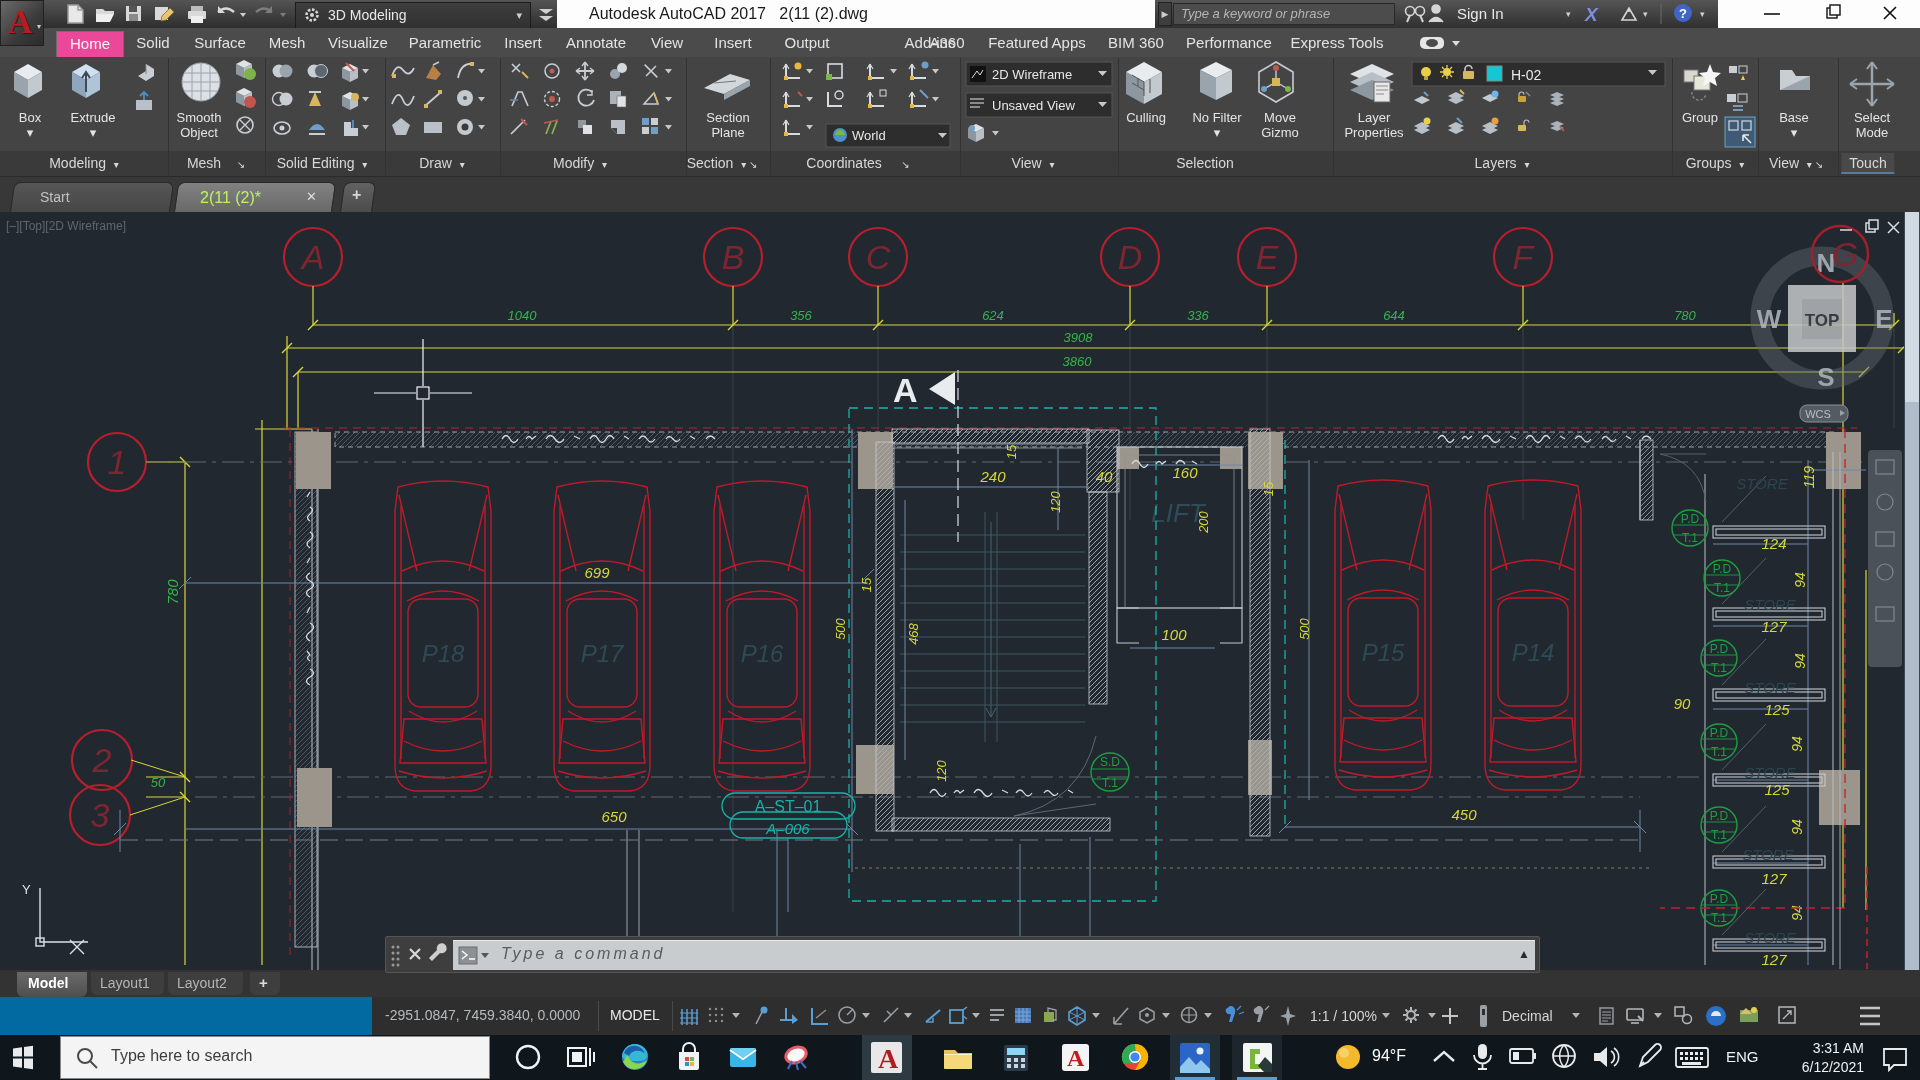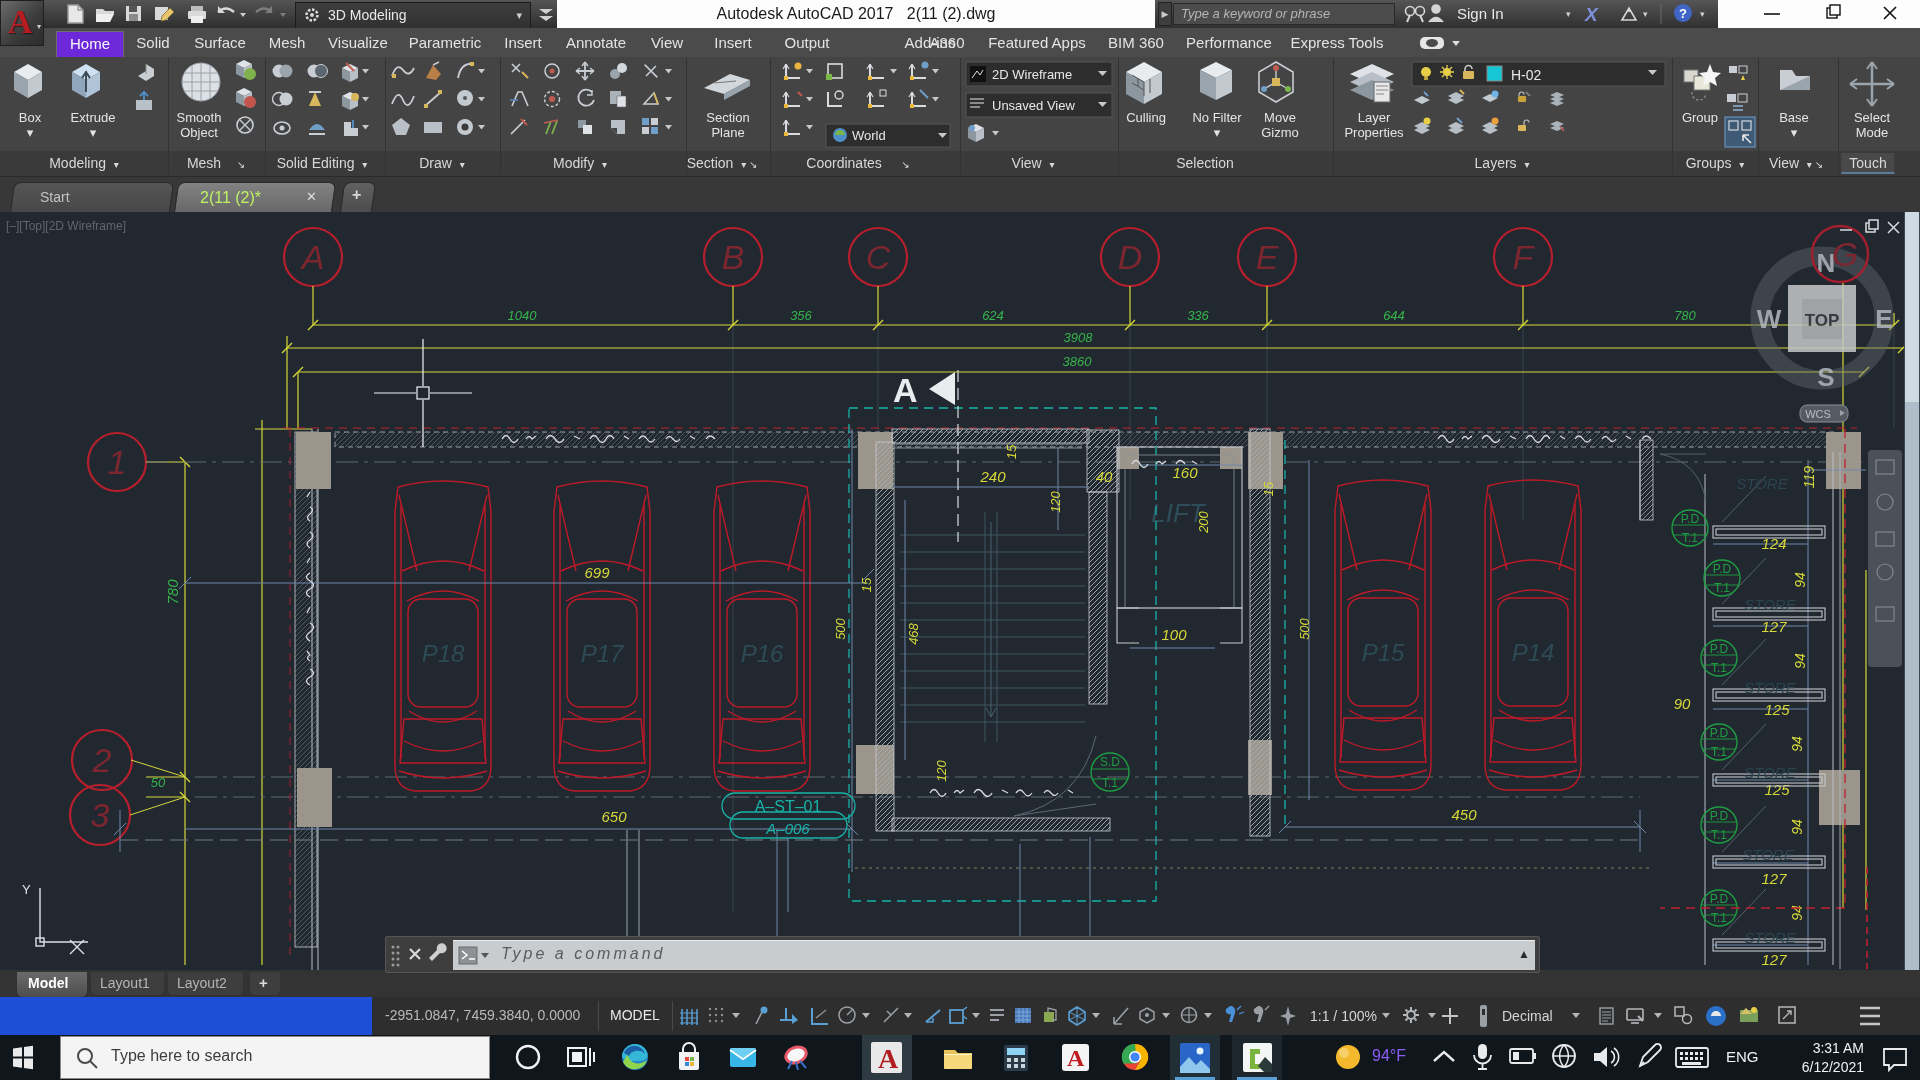--- a/index.html
+++ b/index.html
@@ -3,52 +3,52 @@
 <meta charset="utf-8">
 <style>
 * { margin:0; padding:0; box-sizing:border-box; }
 html,body { width:1920px; height:1080px; overflow:hidden; background:#000; }
 body { font-family:"Liberation Sans", sans-serif; position:relative; }
 .abs { position:absolute; }
 
 #titlebar { position:absolute; left:0; top:0; width:1920px; height:28px;
   background:linear-gradient(#545454,#2e2e2e); }
 #title-white { position:absolute; left:557px; top:0; width:598px; height:28px; background:#fdfdfd; }
-#title-white span { display:block; text-align:center; font-size:16px; color:#1a1a1a; line-height:28px; }
+#title-white span { display:block; font-size:16px; color:#1a1a1a; line-height:28px;margin-left:32px; }
 #title-right-white { position:absolute; left:1718px; top:0; width:202px; height:28px; background:#fdfdfd; }
 #alogo { position:absolute; left:0; top:0; width:44px; height:46px;
   background:linear-gradient(135deg,#6b6b6b,#3a3a3a 60%,#2c2c2c); border:1px solid #1f1f1f; z-index:30; }
 #alogo .A { position:absolute; left:7px; top:2px; font-size:34px; font-weight:bold; color:#b51d22;
   font-family:"Liberation Serif",serif; text-shadow:1px 1px 1px #00000088; }
 #alogo .dn { position:absolute; right:2px; bottom:14px; color:#cccccc; font-size:8px; }
 #wsbox { position:absolute; left:295px; top:2px; width:236px; height:39px; background:linear-gradient(#3d3d3d,#2b2b2b);
   border:1px solid #1c1c1c; color:#e8e8e8; font-size:14px; line-height:22px; }
 
 #menurow { position:absolute; left:0; top:28px; width:1920px; height:29px; background:#4b4b4b; }
 #menurow .tab { position:absolute; top:3px; height:26px; line-height:24px; color:#e3e3e3; font-size:15px;
   transform:translateX(-50%); }
-#menurow .active { background:#6d28d9; border:1px solid #6e6e6e; border-bottom:none; padding:0 13px; color:#f8f8f8; }
+#menurow .active { background:#ec4899; border:1px solid #6e6e6e; border-bottom:none; padding:0 13px; color:#f8f8f8; }
 
 #ribbon { position:absolute; left:0; top:57px; width:1920px; height:119px; background:#444444; }
 #ribbon .plabel { position:absolute; top:96px; transform:translateX(-50%); font-size:14px; color:#d8d8d8; height:21px; line-height:21px; z-index:3; }
 #ribbon .sep { position:absolute; top:1px; width:1px; height:117px; background:#323232; z-index:4; }
 #ribbon .biglabel { position:absolute; transform:translateX(-50%); font-size:13px; color:#e4e4e4; text-align:center; line-height:15px; }
 
 #filetabs { position:absolute; left:0; top:176px; width:1920px; height:36px; background:#383838; border-top:1px solid #2a2a2a; }
 .ftab { position:absolute; top:5px; height:31px; border-radius:7px 7px 0 0; }
 
 #canvas { position:absolute; left:0; top:212px; width:1920px; height:758px; background:#212830; }
 
 #cmdbar { position:absolute; left:385px; top:936px; width:1155px; height:37px; background:#3e3e3e;
   border:1px solid #555; border-radius:2px; z-index:20; }
 #cmdfield { position:absolute; left:67px; top:3px; width:1082px; height:30px; background:#c9ccce; border-top:1px solid #e8eaec; }
 
 #modelrow { position:absolute; left:0; top:970px; width:1920px; height:27px; background:#333333; }
 
-#statusbar { position:absolute; left:0; top:997px; width:1920px; height:38px; background:#1d4ed8; }
+#statusbar { position:absolute; left:0; top:997px; width:1920px; height:38px; background:#0369a1; }
 
 #taskbar { position:absolute; left:0; top:1035px; width:1920px; height:45px; background:#0f171d; }
 #tsearch { position:absolute; left:60px; top:1px; width:430px; height:43px; background:#f4f4f4; border:1px solid #888; }
 </style>
 </head>
 <body>
 <div id="titlebar">
 <svg width="560" height="28" style="position:absolute;left:0;top:0">
 
   <g stroke="#d9d9d9" fill="none" stroke-width="1.4">
@@ -1220,21 +1220,21 @@
 <svg width="50" height="45" style="position:absolute;left:1232px;top:0">
       <rect x="11" y="8" width="29" height="29" rx="2" fill="#f4f6f6"></rect>
       <path d="M18 14 h10 v5 h-5 v10 h5 v5 h-10 z" fill="#7ab43c"></path>
       <path d="M33 22 l7 7 v8 h-8 l-6 -6" fill="#2a3a3a"></path>
     </svg>
 <div class="abs" style="left:1237px;top:42px;width:40px;height:3px;background:#5a9fd4"></div>
 <svg width="40" height="45" style="position:absolute;left:1328px;top:0">
       <circle cx="20" cy="22" r="12" fill="#f4b82c"></circle>
       <circle cx="16" cy="18" r="5" fill="#f8d06a"></circle>
     </svg>
-<div class="abs" style="left:1372px;top:12px;color:#8b5cf6;font-size:16px">94°F</div>
+<div class="abs" style="left:1372px;top:12px;color:#ffffff;font-size:16px">94°F</div>
 <svg width="40" height="45" style="position:absolute;left:1424px;top:0">
       <path d="M10 26 l10 -9 10 9" fill="none" stroke="#e8eaec" stroke-width="2.4"></path>
     </svg>
 <svg width="36" height="45" style="position:absolute;left:1464px;top:0">
       <rect x="14" y="9" width="9" height="15" rx="4.5" fill="#e8eaec"></rect>
       <path d="M10 20 a8 8 0 0 0 17 0 M18.5 28 v6 M14 34 h9" stroke="#e8eaec" stroke-width="1.8" fill="none"></path>
     </svg>
 <svg width="42" height="45" style="position:absolute;left:1502px;top:0">
       <rect x="8" y="14" width="23" height="14" rx="2" fill="none" stroke="#e8eaec" stroke-width="1.8"></rect>
       <rect x="31" y="18" width="3" height="6" fill="#e8eaec"></rect>

